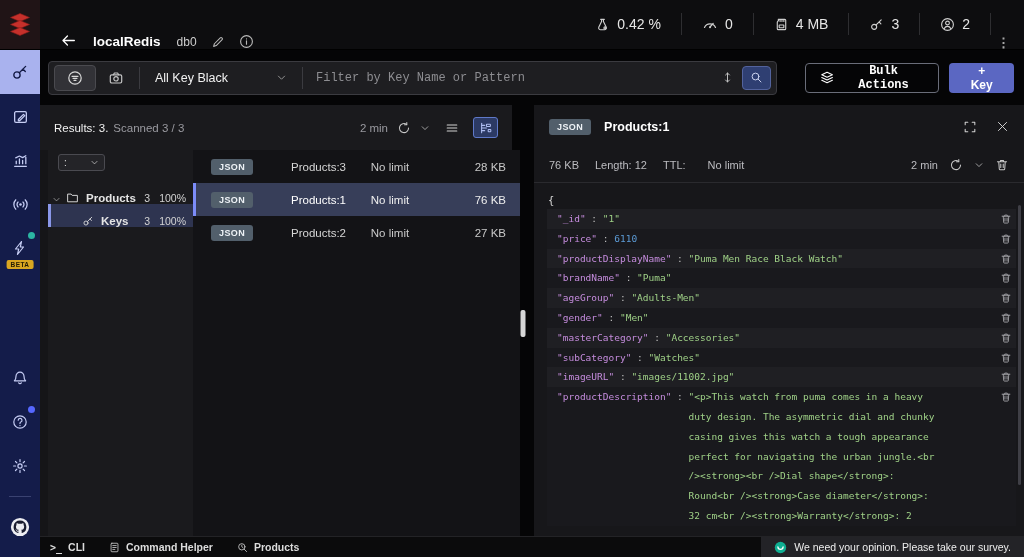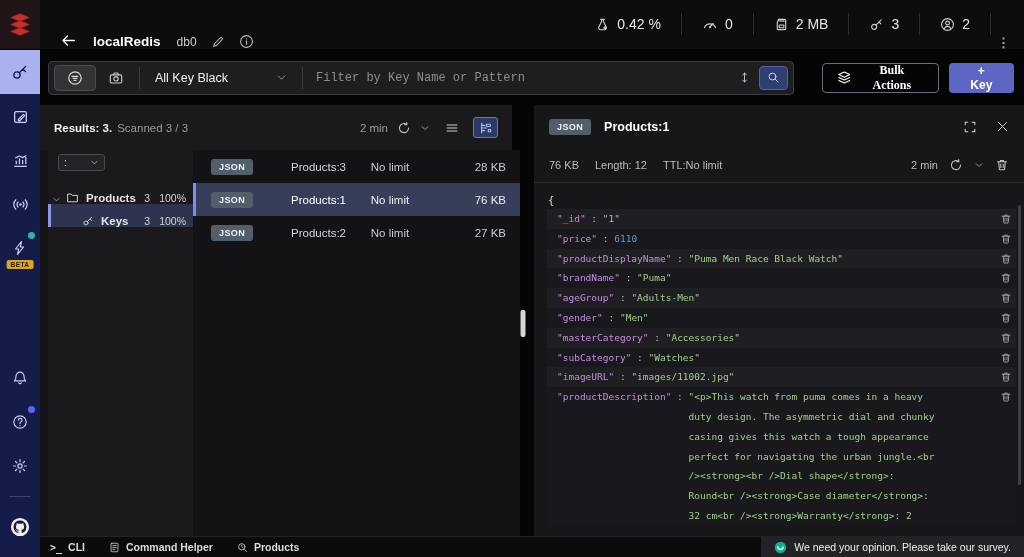--- a/index.html
+++ b/index.html
@@ -41,28 +41,28 @@
   .search-box{width:768px;height:34px;background:#1e1e21;border:1px solid #3b3b40;border-radius:4px;display:flex;align-items:center;padding:0 5px;gap:2px}
   .filter-toggle{width:42px;height:26px;background:#323237;border:1px solid #4a4a4f;border-radius:4px;display:flex;align-items:center;justify-content:center;color:#d9d9d9;cursor:pointer}
   .camera-btn{width:36px;height:26px;display:flex;align-items:center;justify-content:center;color:#c4c4c4;cursor:pointer}
   .vsep{width:1px;height:22px;background:#3b3b40;margin:0 3px}
   .key-type-select{display:flex;align-items:center;justify-content:space-between;min-width:152px;padding:0 10px;font-size:12.5px;color:#f2f2f2;cursor:pointer}
   .key-type-select .chev{color:#a9a9a9}
   .filter-input{flex:1;background:transparent;border:none;outline:none;color:#ddd;font-size:12px;padding:0 8px;font-family:Liberation Mono, monospace}
   .filter-input::placeholder{color:#8d8d91}
   .updown-btn{width:24px;height:24px;display:flex;align-items:center;justify-content:center;color:#c4c4c4;cursor:pointer}
   .search-btn{width:29px;height:24px;background:#2f3f72;border:1px solid #53639d;border-radius:4px;display:flex;align-items:center;justify-content:center;color:#cfd6f1;cursor:pointer}
-  .bulk-btn{margin-left:28px;height:30px;border:1px solid #6a6d79;border-radius:4px;background:transparent;color:#fff;font-size:12px;font-weight:700;display:flex;align-items:center;gap:9px;padding:0 14px;cursor:pointer;font-family:Liberation Serif, serif}
+  .bulk-btn{margin-left:28px;height:30px;border:1px solid #6a6d79;border-radius:4px;background:transparent;color:#fff;font-size:12px;font-weight:700;display:flex;align-items:center;gap:9px;padding:0 14px;cursor:pointer;font-family:Liberation Mono, monospace}
   .addkey-btn{margin-left:10px;height:30px;background:var(--accent);border:none;border-radius:4px;color:#fff;font-size:12px;font-weight:700;padding:0 17px;cursor:pointer;font-family:"Liberation Sans",sans-serif}
 
   
   .content{position:absolute;left:40px;top:105px;width:984px;height:431px;display:flex}
   .left-panel{width:472px;background:#151518;display:flex;flex-direction:column}
   .results-header{height:45px;display:flex;align-items:center;padding:0 14px;background:#1a1a1d;font-size:11.5px;flex:none}
-  .results-label{font-weight:700;color:#f2f2f2}
+  .results-label{font-weight:400;color:#f2f2f2}
   .scanned-label{color:#9a9aa0;margin-left:5px}
   .rh-right{margin-left:auto;display:flex;align-items:center;gap:9px;color:#9a9aa0;font-size:11.5px}
   .rh-right .icbtn{color:#c9c9c9;cursor:pointer}
   .view-btn{width:25px;height:21px;display:flex;align-items:center;justify-content:center;color:#d2d2d2;cursor:pointer;border-radius:3px}
   .view-btn.active{background:#2c3a64;border:1px solid #5f79c9;color:#aebdf0}
   .browser-body{flex:1;display:flex;min-height:0;padding-left:8px}
   .tree{width:145px;background:#1a1a1d;padding-top:4px;flex:none}
   .delim-select{margin-left:10px;width:47px;height:17px;border:1px solid #4a4a50;border-radius:3px;display:flex;align-items:center;justify-content:space-between;padding:0 5px;font-size:10px;color:#ddd;background:#242428;cursor:pointer}
   .tree-rows{margin-top:10px}
   .tree-row{height:23px;display:flex;align-items:flex-end;font-size:11.5px;color:#e4e4e4;position:relative;cursor:pointer}
@@ -88,21 +88,21 @@
   .resize-handle{position:absolute;left:50%;top:205px;transform:translateX(-50%);width:5px;height:27px;background:#d6d6d6;border-radius:2px;cursor:col-resize}
 
   .right-panel{flex:1;background:#17171a;display:flex;flex-direction:column;min-width:0;position:relative}
   .kd-header{height:43px;display:flex;align-items:center;padding:0 15px;gap:13px;flex:none}
   .kd-name{font-weight:700;font-size:12.5px;color:#fff}
   .kd-hicons{margin-left:auto;display:flex;align-items:center;gap:19px;color:#d2d2d2}
   .kd-hicons .icbtn{cursor:pointer}
   .kd-meta{height:35px;display:flex;align-items:center;padding:0 15px;color:#bcbcc0;font-size:11px;gap:16px;border-bottom:1px solid #2a2a2e;flex:none}
   .kd-meta .meta-right{margin-left:auto;display:flex;align-items:center;gap:11px}
   .kd-meta .icbtn{color:#c9c9c9;cursor:pointer}
-  .ttl-group{display:flex;gap:0}
+  .ttl-group{display:flex;gap:22px}
   .json-view{flex:1;overflow:hidden;padding:9px 8px 0 13px;font-family:"DejaVu Sans Mono",monospace;font-size:9.5px;position:relative}
   .json-brace{color:#d8d8d8;font-size:10.5px;height:17px;line-height:17px;padding-left:1px}
   .json-row{display:flex;align-items:flex-start;line-height:19.8px;min-height:19.8px;padding:0 4px 0 10px}
   .json-row.stripe-a{background:#1f1f23}
   .json-row.stripe-b{background:#19191d}
   .jf-key{color:var(--json-key);white-space:pre}
   .jf-colon{color:#bdbdbd;white-space:pre}
   .jf-value{max-width:252px;white-space:pre-wrap;word-wrap:break-word}
   .jf-value.string{color:var(--json-str)}
   .jf-value.number{color:var(--json-num)}
@@ -173,21 +173,21 @@
       </div>
       <div class="vdiv"></div>
       <div class="stat">
         <span class="sicon">
           <svg class="ic" width="15" height="15" viewBox="0 0 16 16">
               <path d="M4.5 2.5h7a1 1 0 0 1 1 1v9a1 1 0 0 1-1 1h-7a1 1 0 0 1-1-1v-7l2-3z"></path>
               <rect x="5.5" y="8.5" width="5" height="3" rx="0.5"></rect>
               <path d="M6.5 2.8v2M8.5 2.8v2M10.5 2.8v2"></path>
             </svg>
         </span>
-        <span>2 MB</span>
+        <span>4 MB</span>
       </div>
       <div class="vdiv"></div>
       <div class="stat">
         <span class="sicon">
           <svg class="ic" width="15" height="15" viewBox="0 0 16 16">
               <circle cx="5.5" cy="10.5" r="2.7"></circle>
               <path d="M7.6 8.4 13 3M10.7 5.3l2 2"></path>
             </svg>
         </span>
         <span>3</span>

